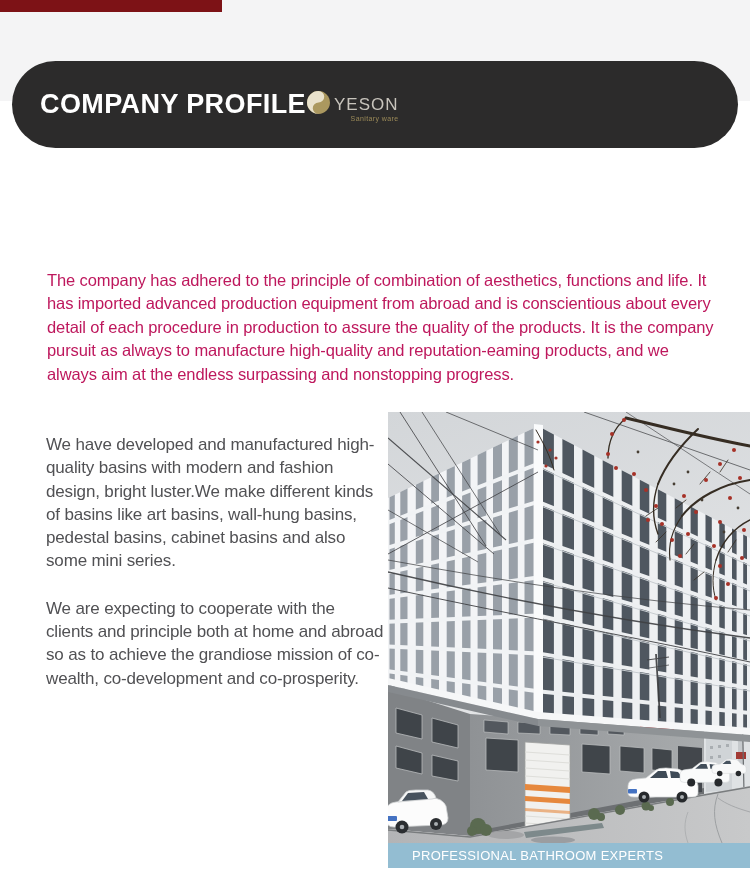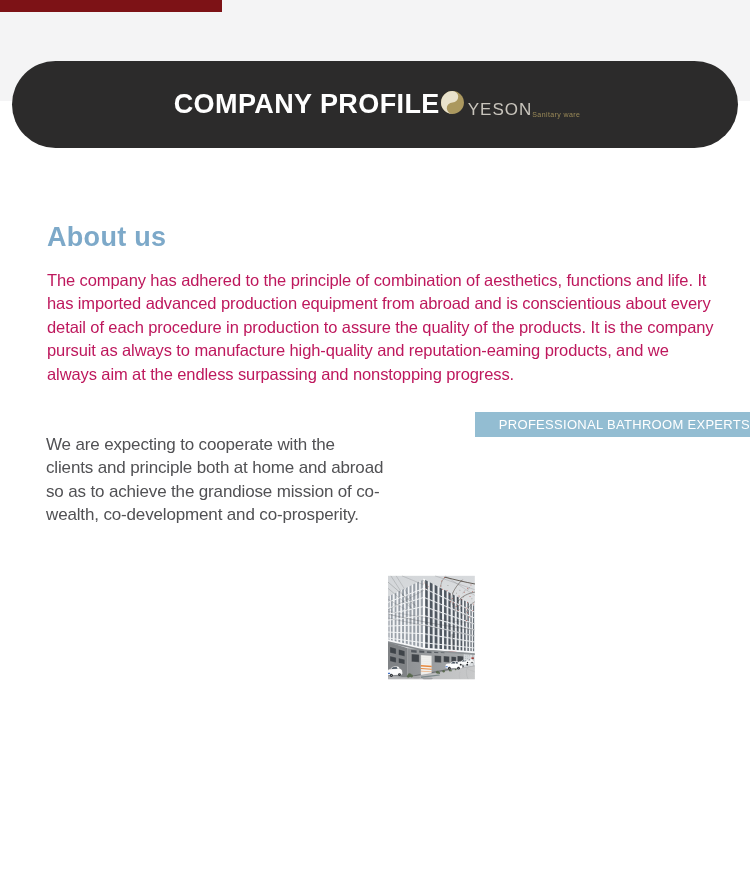--- a/index.html
+++ b/index.html
@@ -1,36 +1,36 @@
 <!DOCTYPE html>
 <html><head>
 <meta charset="utf-8">
 <style>
   html,body{margin:0;padding:0;background:#ffffff;}
   .page{position:relative;width:750px;height:896px;background:#ffffff;overflow:hidden;
         font-family:"Liberation Sans",sans-serif;}
   .top-strip{position:absolute;left:0;top:0;width:750px;height:101px;background:#f4f4f5;}
   .red-strip{position:absolute;left:0;top:0;width:222px;height:12px;background:#7d1216;}
   .header-bar{position:absolute;left:12px;top:61px;width:726px;height:87px;background:#2c2b2b;
-              border-radius:44px;display:flex;align-items:center;justify-content:center;
+              border-radius:44px;display:flex;align-items:center;justify-content:flex-start;
               padding:0 24px 0 28px;box-sizing:border-box;}
   .page-title{color:#ffffff;font-size:27px;font-weight:bold;letter-spacing:.4px;white-space:nowrap;}
   .logo{display:flex;align-items:center;gap:3px;}
-  .logo-text{display:flex;flex-direction:row;align-items:flex-end;line-height:1;margin-top:9px;}
+  .logo-text{display:flex;flex-direction:column;align-items:flex-end;line-height:1;margin-top:9px;}
   .logo-name{color:#c8c4bc;font-size:17px;letter-spacing:1px;}
   .logo-tagline{color:#9b8a58;font-size:7px;letter-spacing:.4px;margin-top:2px;}
   .about-heading{position:absolute;left:47px;top:222px;font-size:27px;font-weight:bold;
                  color:#7da9c9;letter-spacing:.3px;}
   .about-intro{position:absolute;left:47px;top:269px;width:676px;font-size:16.5px;
                line-height:23.4px;color:#be185d;letter-spacing:-.1px;}
   .left-col{position:absolute;left:46px;top:433px;width:338px;font-size:17px;
             line-height:23.3px;color:#515154;letter-spacing:-.15px;}
   .left-col p{margin:0 0 24px 0;}
   .photo{position:absolute;left:388px;top:412px;width:362px;height:456px;
-         display:flex;}
+         display:flex;flex-direction:column;}
   .photo svg{display:block;}
   .photo-caption{height:25px;background:#93bdd2;color:#ffffff;font-size:13px;
                  letter-spacing:.3px;line-height:25px;padding-left:24px;white-space:nowrap;}
 </style>
 </head>
 <body>
 
 <div class="page">
   <div class="top-strip"></div>
   <div class="red-strip"></div>
@@ -44,24 +44,24 @@
           <path d="M12,1 a11,11 0 0 0 0,22 a5.5,5.5 0 0 1 0,-11 a5.5,5.5 0 0 0 0,-11 z" fill="#e9e2cc"></path>
         </svg>
       </span>
       <span class="logo-text">
         <span class="logo-name">YESON</span>
         <span class="logo-tagline">Sanitary ware</span>
       </span>
     </div>
   </div>
 
-  <div class="about-heading">About us</div>
   <div class="about-intro">The company has adhered to the principle of combination of aesthetics, functions and life. It has imported advanced production equipment from abroad and is conscientious about every detail of each procedure in production to assure the quality of the products. It is the company pursuit as always to manufacture high-quality and reputation-eaming products, and we always aim at the endless surpassing and nonstopping progress.</div>
 
   <div class="left-col">
+    <p>We have developed and manufactured high-quality basins with modern and fashion design, bright luster.We make different kinds of basins like art basins, wall-hung basins, pedestal basins, cabinet basins and also some mini series.</p>
     <p>We are expecting to cooperate with the clients and principle both at home and abroad so as to achieve the grandiose mission of co-wealth, co-development and co-prosperity.</p>
   </div>
 
   <div class="photo">
     <svg width="362" height="431" viewBox="0 0 362 431">
       <defs>
         <linearGradient id="skyGrad" x1="0" y1="0" x2="0.2" y2="1">
           <stop offset="0" stop-color="#d3d6d9"></stop>
             <stop offset="1" stop-color="#e9eaeb"></stop>
         </linearGradient>

